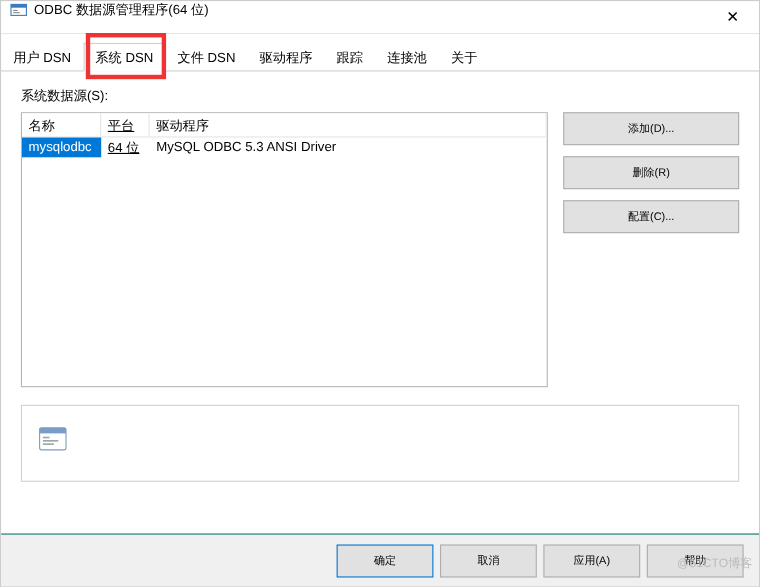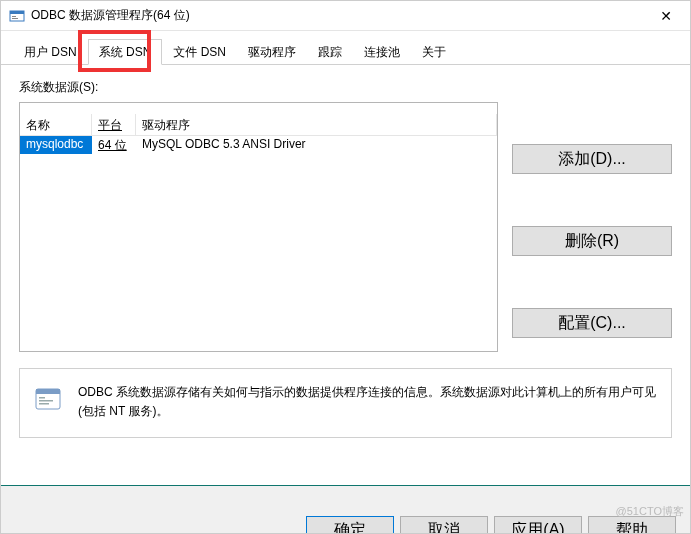--- a/index.html
+++ b/index.html
@@ -10,42 +10,41 @@
     background: #fff;
     color: #000;
     width: 691px;
     height: 534px;
     overflow: hidden;
     position: relative;
     border: 1px solid #ccc;
   }
   .titlebar {
     display: flex;
-    align-items: center;
     height: 30px;
     padding: 0 8px;
     border-bottom: 1px solid #e5e5e5;
   }
   .title-icon {
     width: 16px; height: 16px;
     margin-right: 6px;
     display: inline-flex;
     align-items: center;
     justify-content: center;
   }
   .title-text { flex: 1; font-size: 12px; }
   .close-btn {
     width: 32px; height: 28px;
     display: flex; align-items: center; justify-content: center;
     font-size: 14px;
   }
   .tabs-row {
     display: flex;
     align-items: flex-end;
-    padding-left: 12px;
+    padding-left: 0;
     height: 28px;
     position: relative;
     margin-top: 6px;
     border-bottom: 1px solid #d0d0d0;
   }
   .tab {
     padding: 5px 10px;
     border: 1px solid transparent;
     border-bottom: none;
     margin-right: 0px;
@@ -82,21 +81,20 @@
     border: 1px solid #b5b5b5;
     flex: 1;
     height: 250px;
     background: #fff;
   }
   .lv-header {
     display: flex;
     background: #fff;
     border-bottom: 1px solid #e5e5e5;
     height: 22px;
-    margin-top: 11px;
   }
   .lv-header .col {
     padding: 3px 6px;
     border-right: 1px solid #e5e5e5;
   }
   .lv-row { display: flex; height: 18px; justify-content: flex-end; }
   .lv-row .cell { padding: 1px 6px; }
   .col-name, .cell-name { width: 72px; }
   .col-plat, .cell-plat { width: 44px; text-decoration: underline; }
   .col-drv, .cell-drv { flex: 1; }
@@ -108,22 +106,21 @@
     display: flex;
     flex-direction: column;
     gap: 10px;
     width: 160px;
   }
   .win-btn {
     height: 30px;
     background: #e1e1e1;
     border: 1px solid #adadad;
     font-family: inherit;
-    font-size: 16px;
-    margin-top: 42px;
+    font-size: 10px;
   }
   .info-box {
     margin-top: 16px;
     border: 1px solid #d0d0d0;
     padding: 14px 12px;
     display: flex;
     gap: 14px;
     align-items: flex-start;
     min-height: 70px;
   }
@@ -210,21 +207,20 @@
   <div class="info-box">
     <span class="info-icon">
       <svg width="32" height="32" viewBox="0 0 32 32">
         <rect x="4" y="6" width="24" height="20" rx="2" fill="#fff" stroke="#7a9cc6" stroke-width="1"></rect>
         <rect x="4" y="6" width="24" height="5" fill="#7a9cc6"></rect>
         <rect x="7" y="14" width="6" height="1.5" fill="#9aa"></rect>
         <rect x="7" y="17" width="14" height="1.5" fill="#9aa"></rect>
         <rect x="7" y="20" width="10" height="1.5" fill="#9aa"></rect>
       </svg>
     </span>
-    <div class="info-text">ODBC 系统数据源存储有关如何与指示的数据提供程序连接的信息。系统数据源对此计算机上的所有用户可见(包括 NT 服务)。</div>
   </div>
 </div>
 
 <div class="bottom-bar">
   <button class="win-btn default">确定</button>
   <button class="win-btn">取消</button>
   <button class="win-btn">应用(A)</button>
   <button class="win-btn">帮助</button>
 </div>
 

